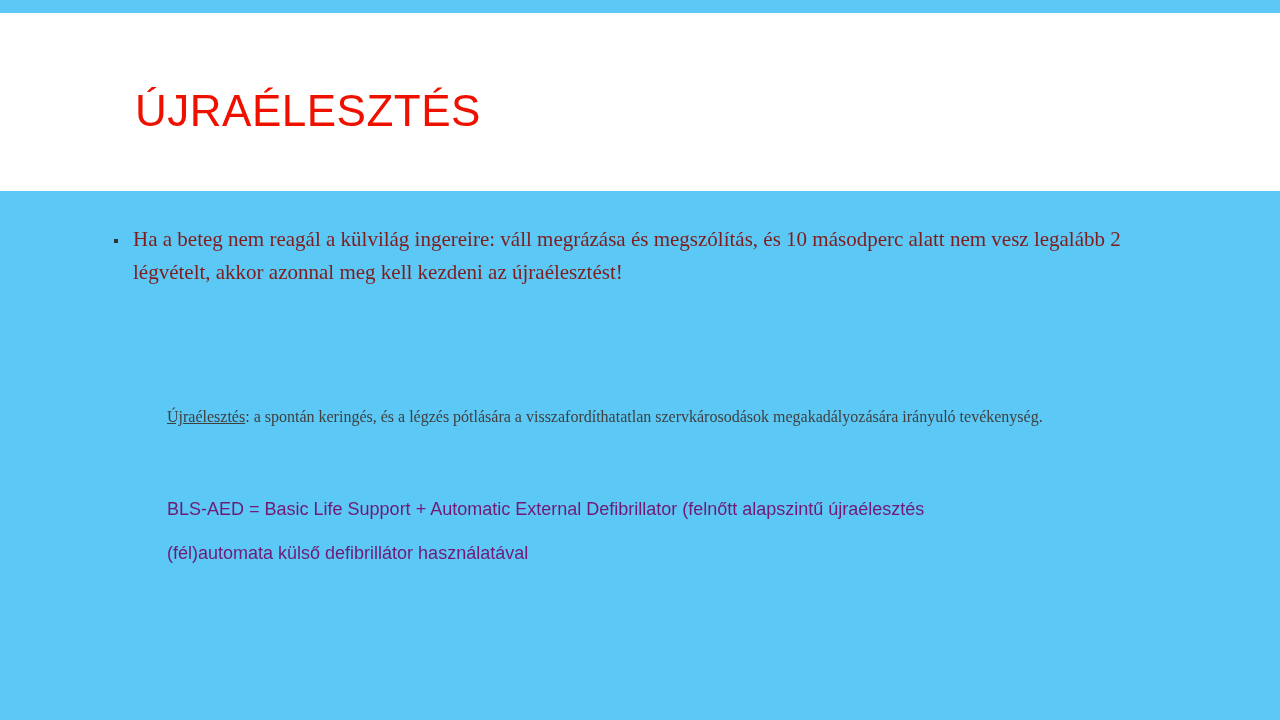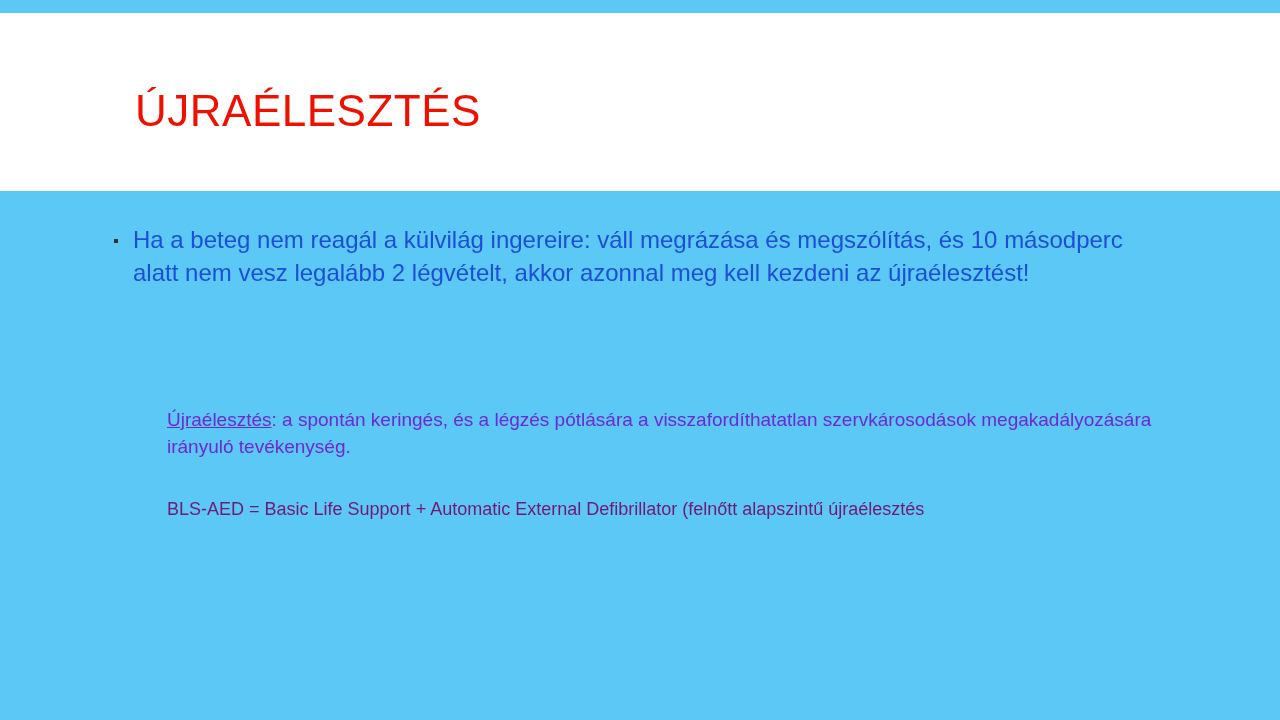--- a/index.html
+++ b/index.html
@@ -72,36 +72,36 @@
     display: flex;
     justify-content: center;
   }
   .bullet-marker .dot {
     display: block;
     width: 4px;
     height: 4px;
     background: #333333;
   }
   .bullet-text {
-    font-size: 24px;
+    font-size: 21px;
     line-height: 33px;
-    color: #1d4ed8;
-    font-family: Liberation Sans, sans-serif;
+    color: #7f1d1d;
+    font-family: Liberation Serif, serif;
   }
   .def-block {
     position: absolute;
     left: 167px;
     top: 196px;
     width: 990px;
   }
   .def-line {
-    font-size: 19px;
+    font-size: 16px;
     line-height: 27px;
-    color: #6d28d9;
-    font-family: Liberation Sans, sans-serif;
+    color: #404040;
+    font-family: Liberation Serif, serif;
   }
   .def-term {
     text-decoration: underline;
   }
   .bls-block {
     position: absolute;
     left: 167px;
     top: 287px;
     width: 1000px;
   }
@@ -131,16 +131,17 @@
         </span>
       <span class="bullet-text">Ha a beteg nem reagál a külvilág ingereire: váll megrázása és megszólítás, és 10 másodperc alatt nem vesz legalább 2 légvételt, akkor azonnal meg kell kezdeni az újraélesztést!</span>
     </div>
 
     <div class="def-block">
       <p class="def-line"><span class="def-term">Újraélesztés</span><span>: a spontán keringés, és a légzés pótlására a visszafordíthatatlan szervkárosodások megakadályozására irányuló tevékenység.</span></p>
     </div>
 
     <div class="bls-block">
       <p class="bls-line">BLS-AED = Basic Life Support + Automatic External Defibrillator (felnőtt alapszintű újraélesztés</p>
+      <p class="bls-line">(fél)automata külső defibrillátor használatával</p>
     </div>
 
   </div>
 </div>
 
 </body></html>

